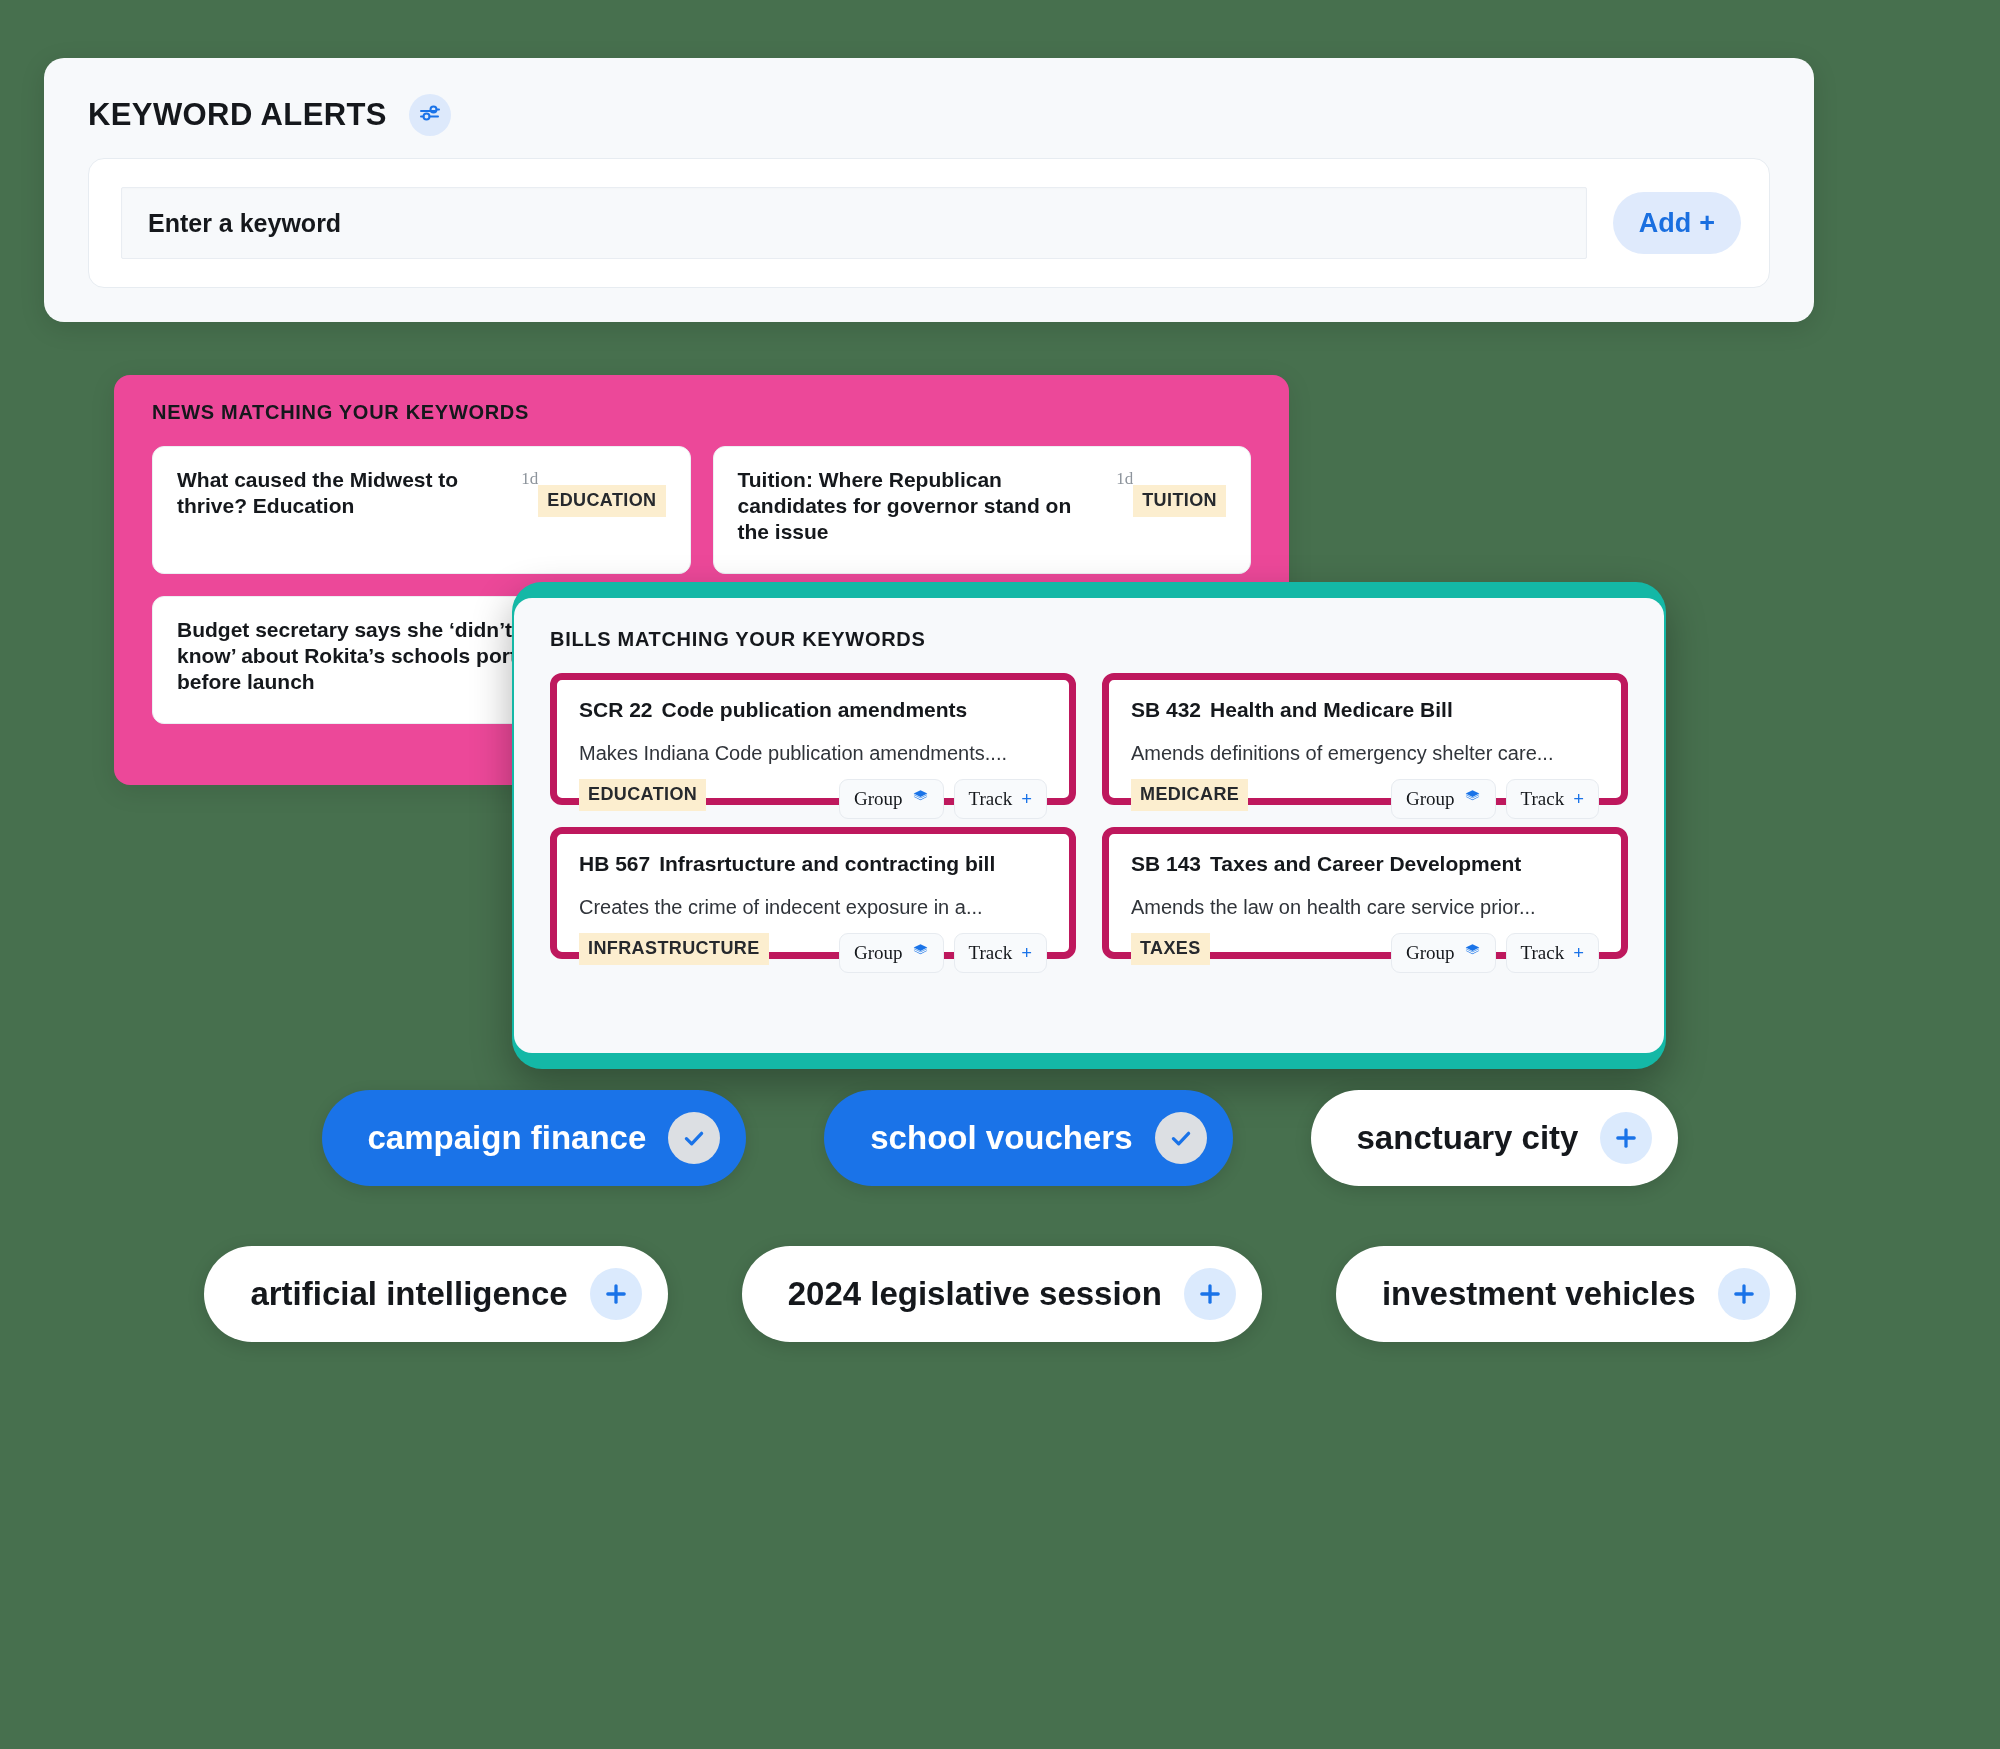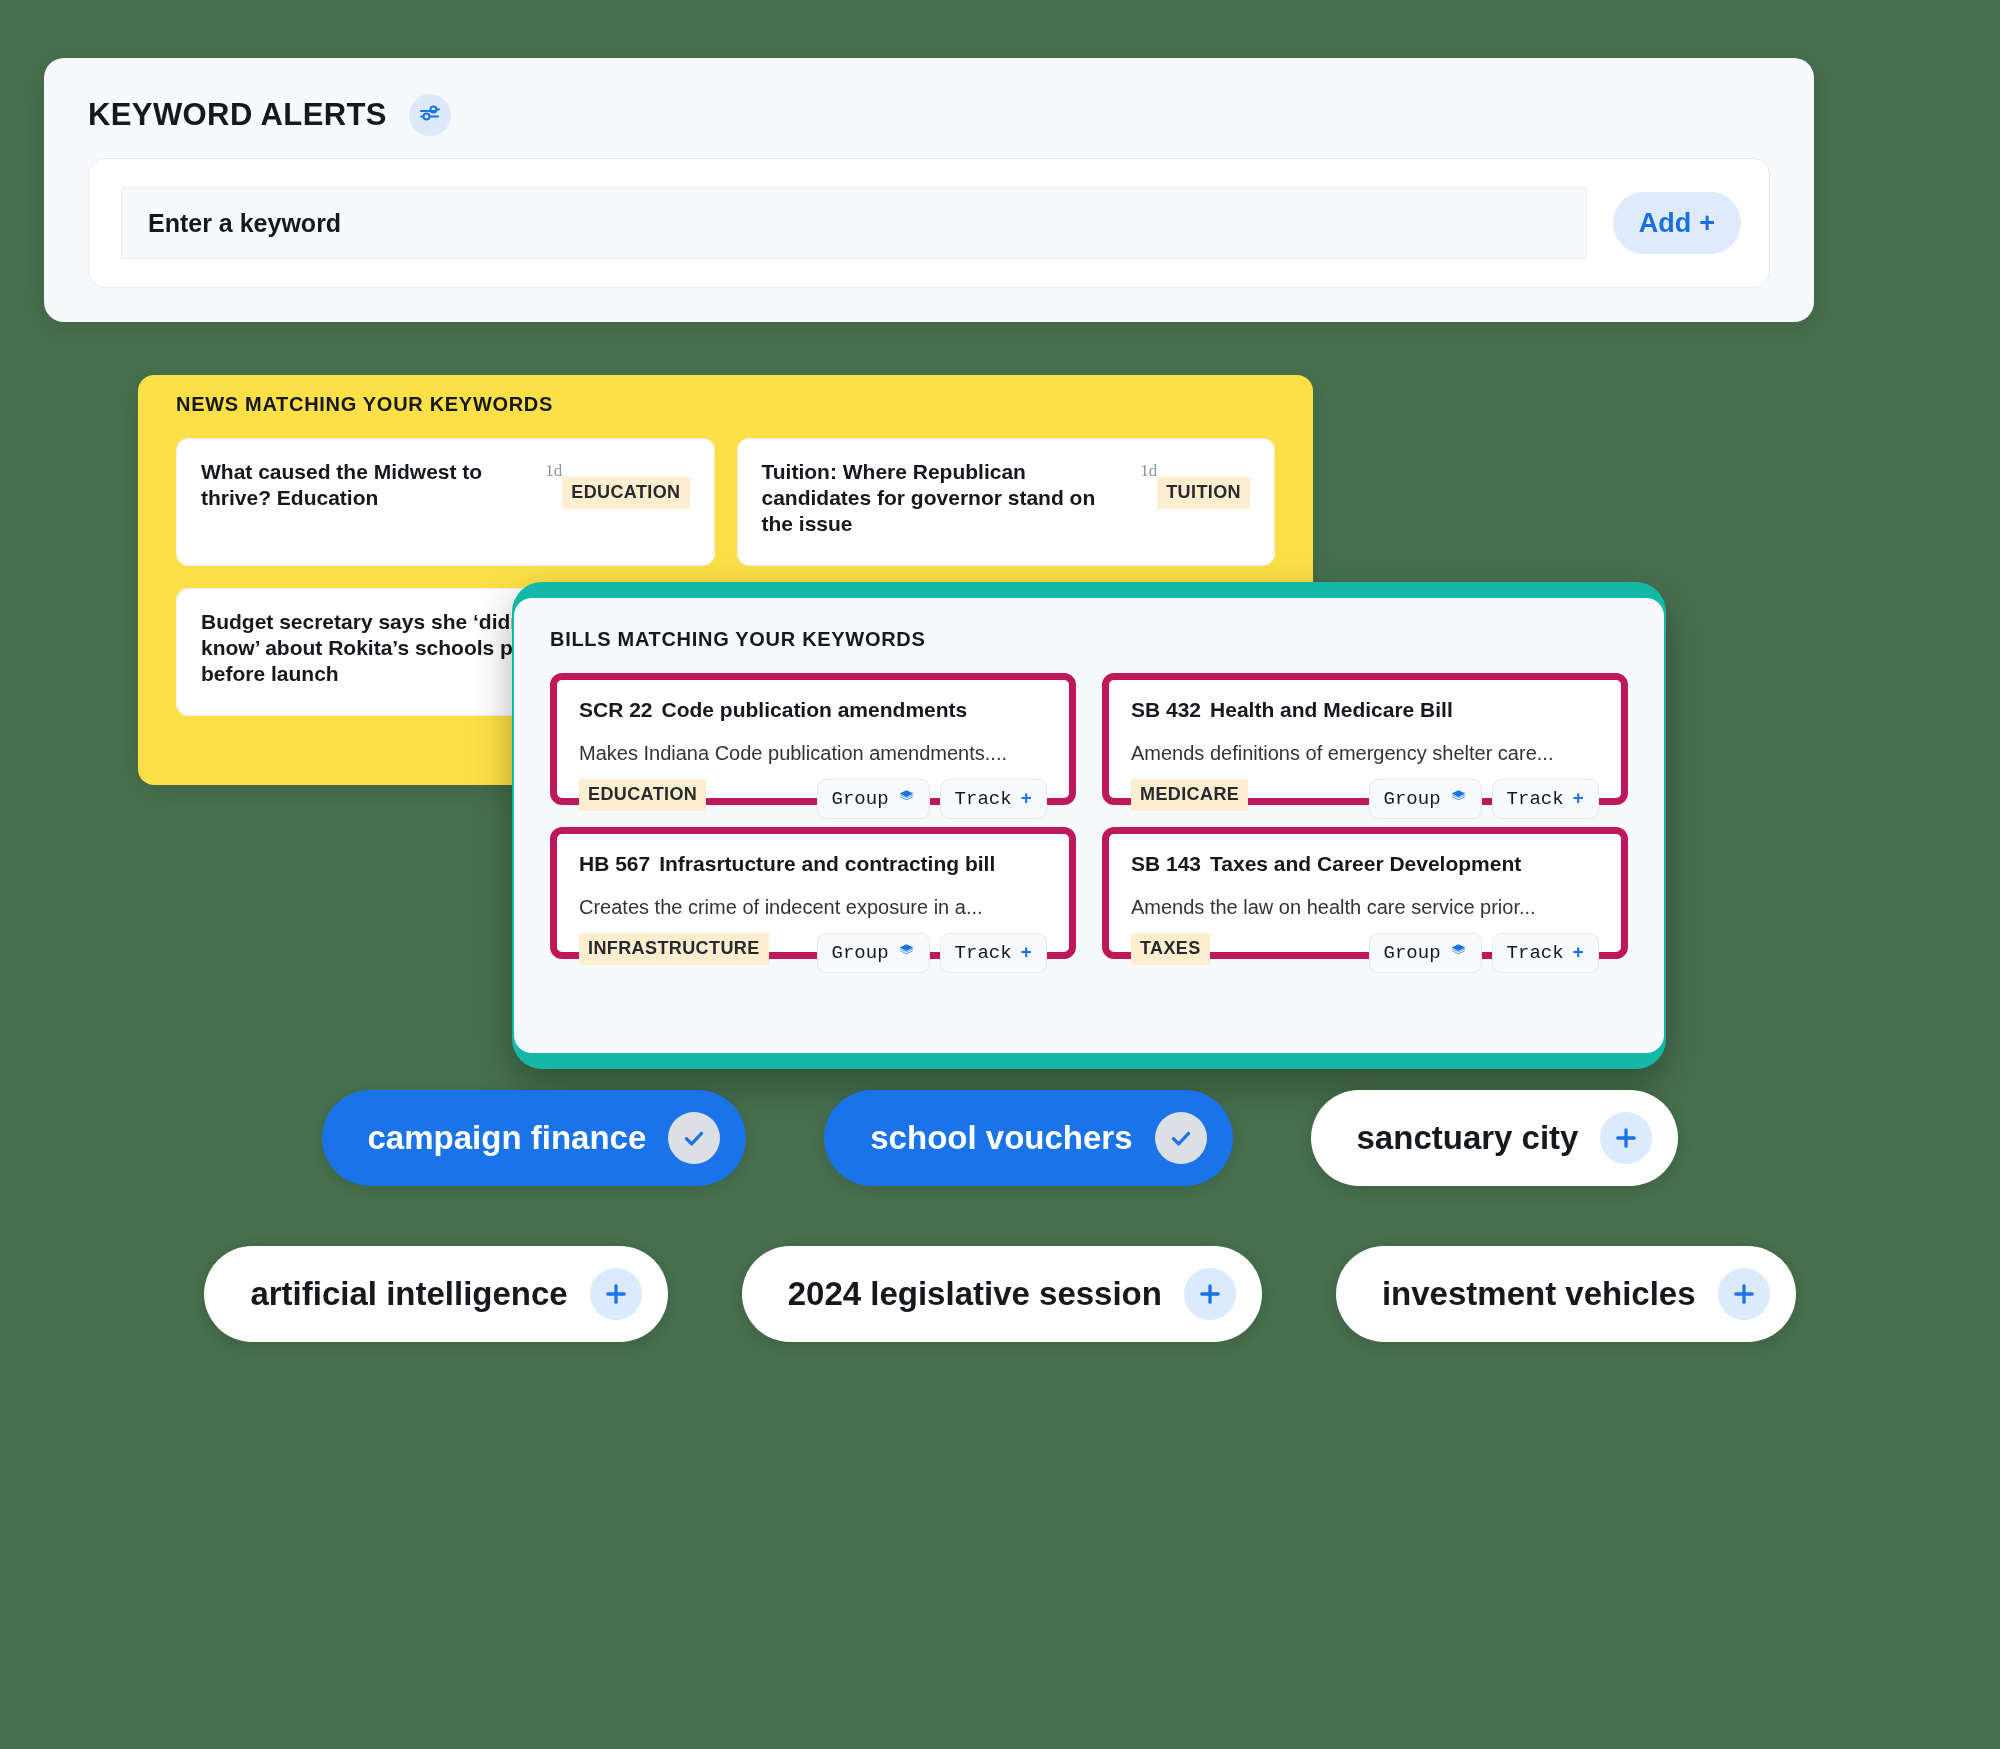--- a/index.html
+++ b/index.html
@@ -99,28 +99,28 @@
     display: flex;
     align-items: center;
     justify-content: center;
     gap: 8px;
     cursor: pointer;
   }
 
   
   .news-panel {
     position: absolute;
-    left: 138px;
+    left: 114px;
     top: 375px;
     width: 1175px;
     height: 410px;
-    background: #fde047;
+    background: #ec4899;
     border-radius: 16px;
     box-shadow: 0 6px 26px rgba(0,0,0,0.10);
-    padding: 18px 38px 0 38px;
+    padding: 26px 38px 0 38px;
   }
 
   .section-title {
     font-size: 20px;
     font-weight: 700;
     letter-spacing: 0.7px;
     color: #15181c;
     margin-bottom: 22px;
   }
 
@@ -242,21 +242,21 @@
 
   .pillbtn {
     height: 40px;
     border: 1px solid #e7ebf0;
     background: #f8fafc;
     border-radius: 9px;
     display: flex;
     align-items: center;
     gap: 9px;
     padding: 0 14px;
-    font-family: Liberation Mono, monospace;
+    font-family: Liberation Serif, serif;
     font-size: 19px;
     font-weight: 400;
     color: #15181c;
     cursor: pointer;
     flex: none;
   }
 
   
   .pill-rows {
     position: absolute;

